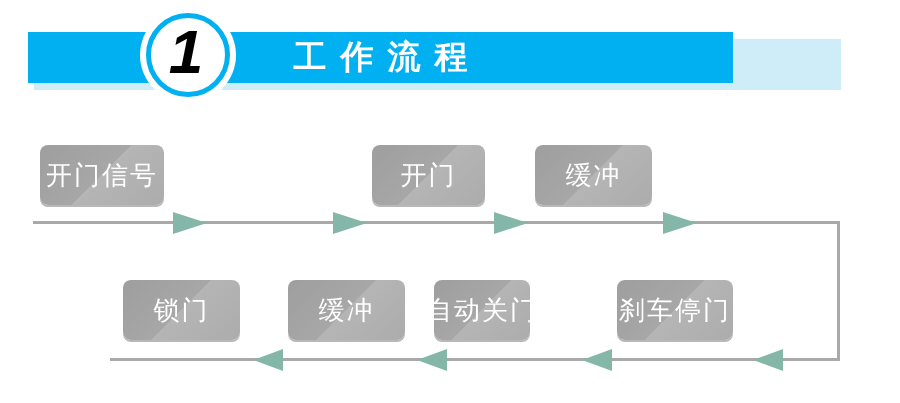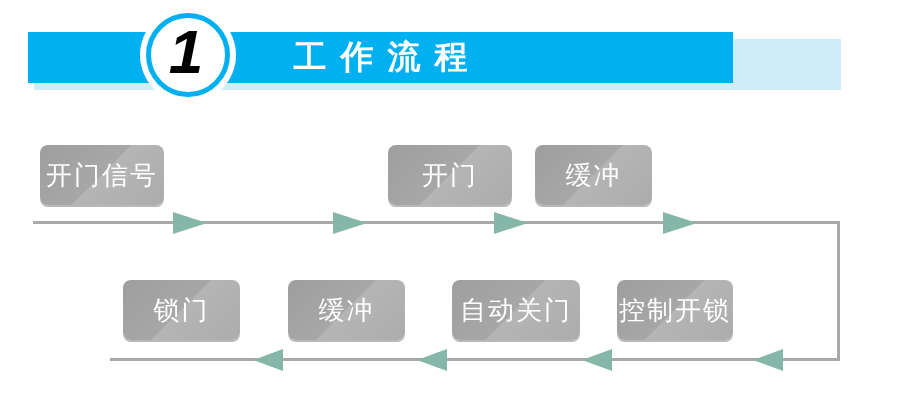--- a/index.html
+++ b/index.html
@@ -127,33 +127,33 @@
   <div class="arrow-r" style="left:663px"></div>
 
   <div class="arrow-l" style="left:253px"></div>
   <div class="arrow-l" style="left:417px"></div>
   <div class="arrow-l" style="left:582px"></div>
   <div class="arrow-l" style="left:753px"></div>
 
   <div class="flow-box row-top" style="left:40px;width:124px">
     <span class="label">开门信号</span>
   </div>
-  <div class="flow-box row-top" style="left:388px;width:124px">
+  <div class="flow-box row-top" style="left:372px;width:113px">
     <span class="label">开门</span>
   </div>
   <div class="flow-box row-top" style="left:535px;width:117px">
     <span class="label">缓冲</span>
   </div>
 
   <div class="flow-box row-bottom" style="left:123px;width:117px">
     <span class="label">锁门</span>
   </div>
   <div class="flow-box row-bottom" style="left:288px;width:117px">
     <span class="label">缓冲</span>
   </div>
-  <div class="flow-box row-bottom" style="left:452px;width:128px">
+  <div class="flow-box row-bottom" style="left:434px;width:96px">
     <span class="label">自动关门</span>
   </div>
   <div class="flow-box row-bottom" style="left:617px;width:116px">
-    <span class="label">控制开锁</span>
+    <span class="label">刹车停门</span>
   </div>
 
 </div>
 
 </body></html>

